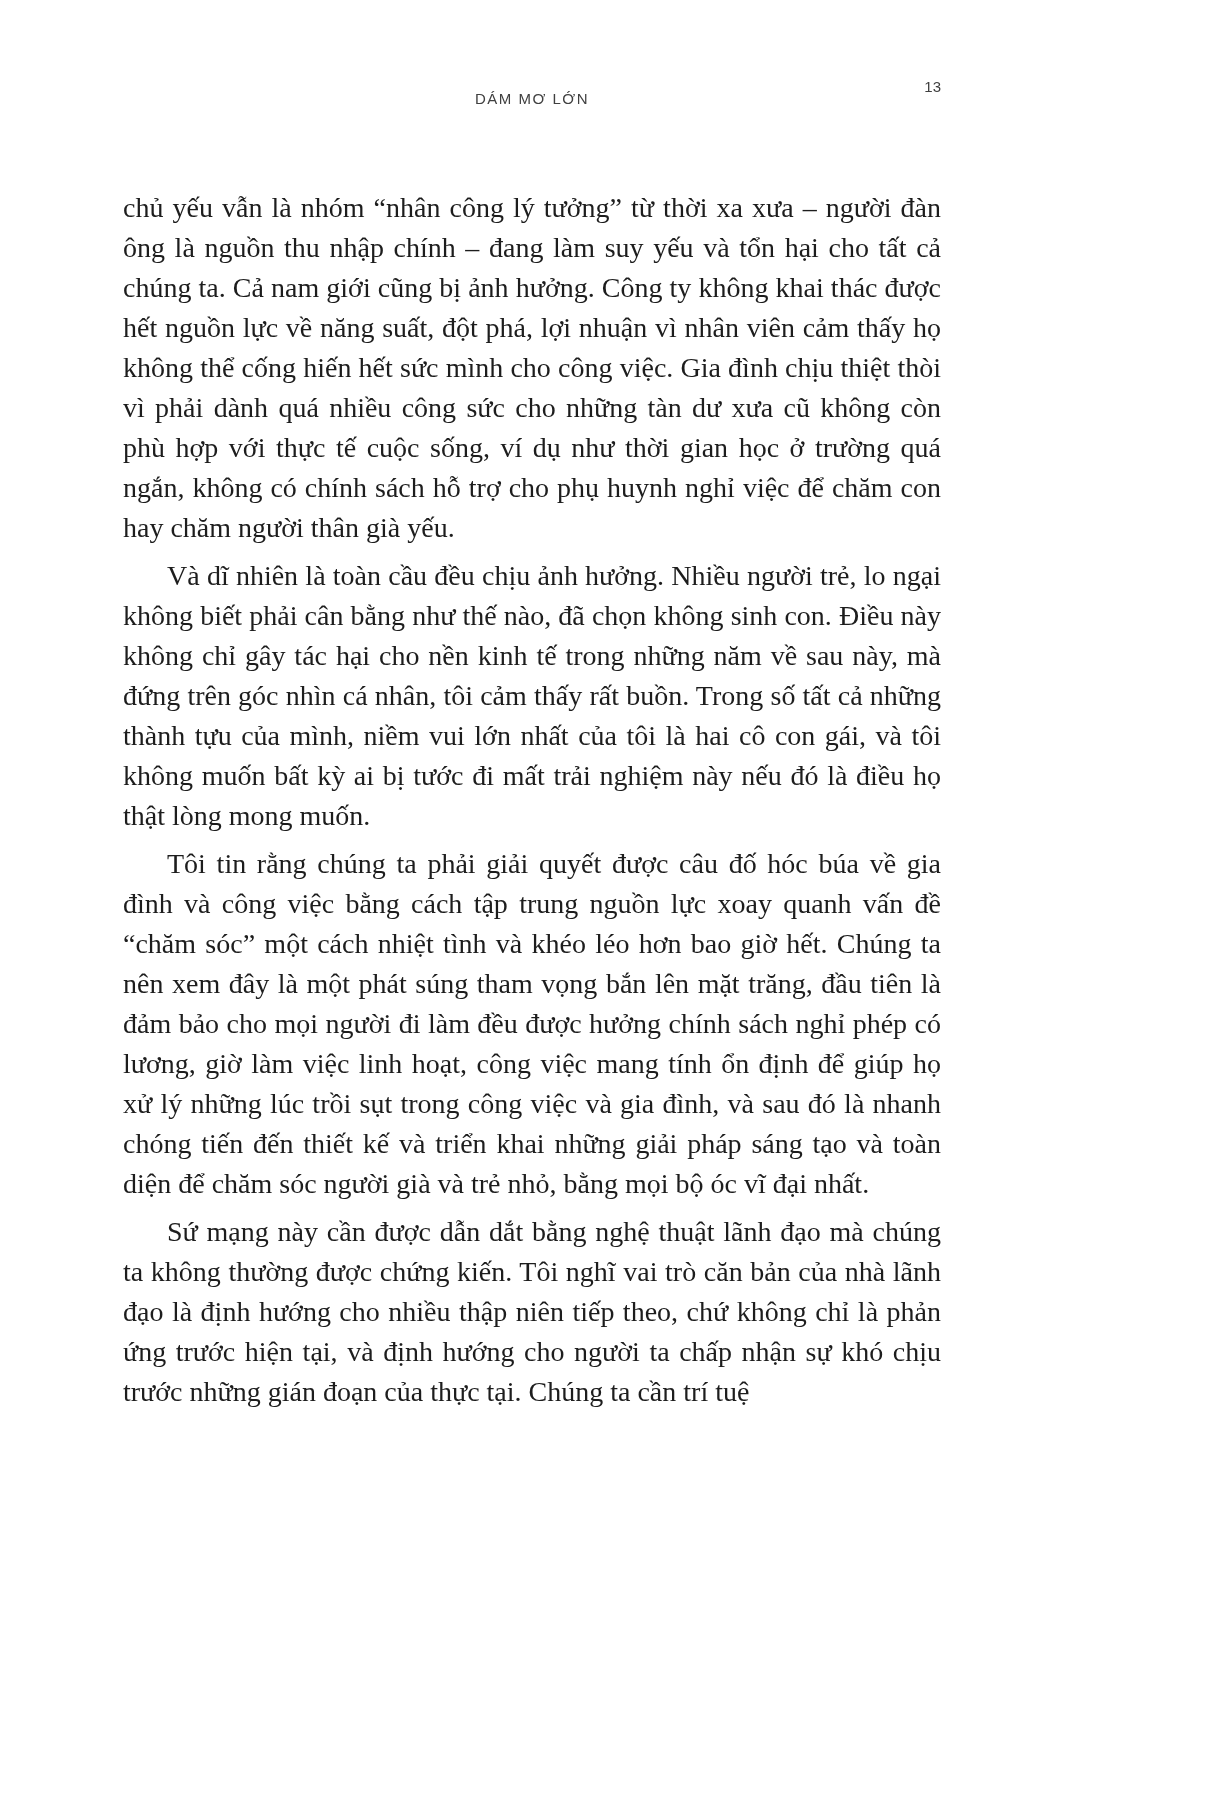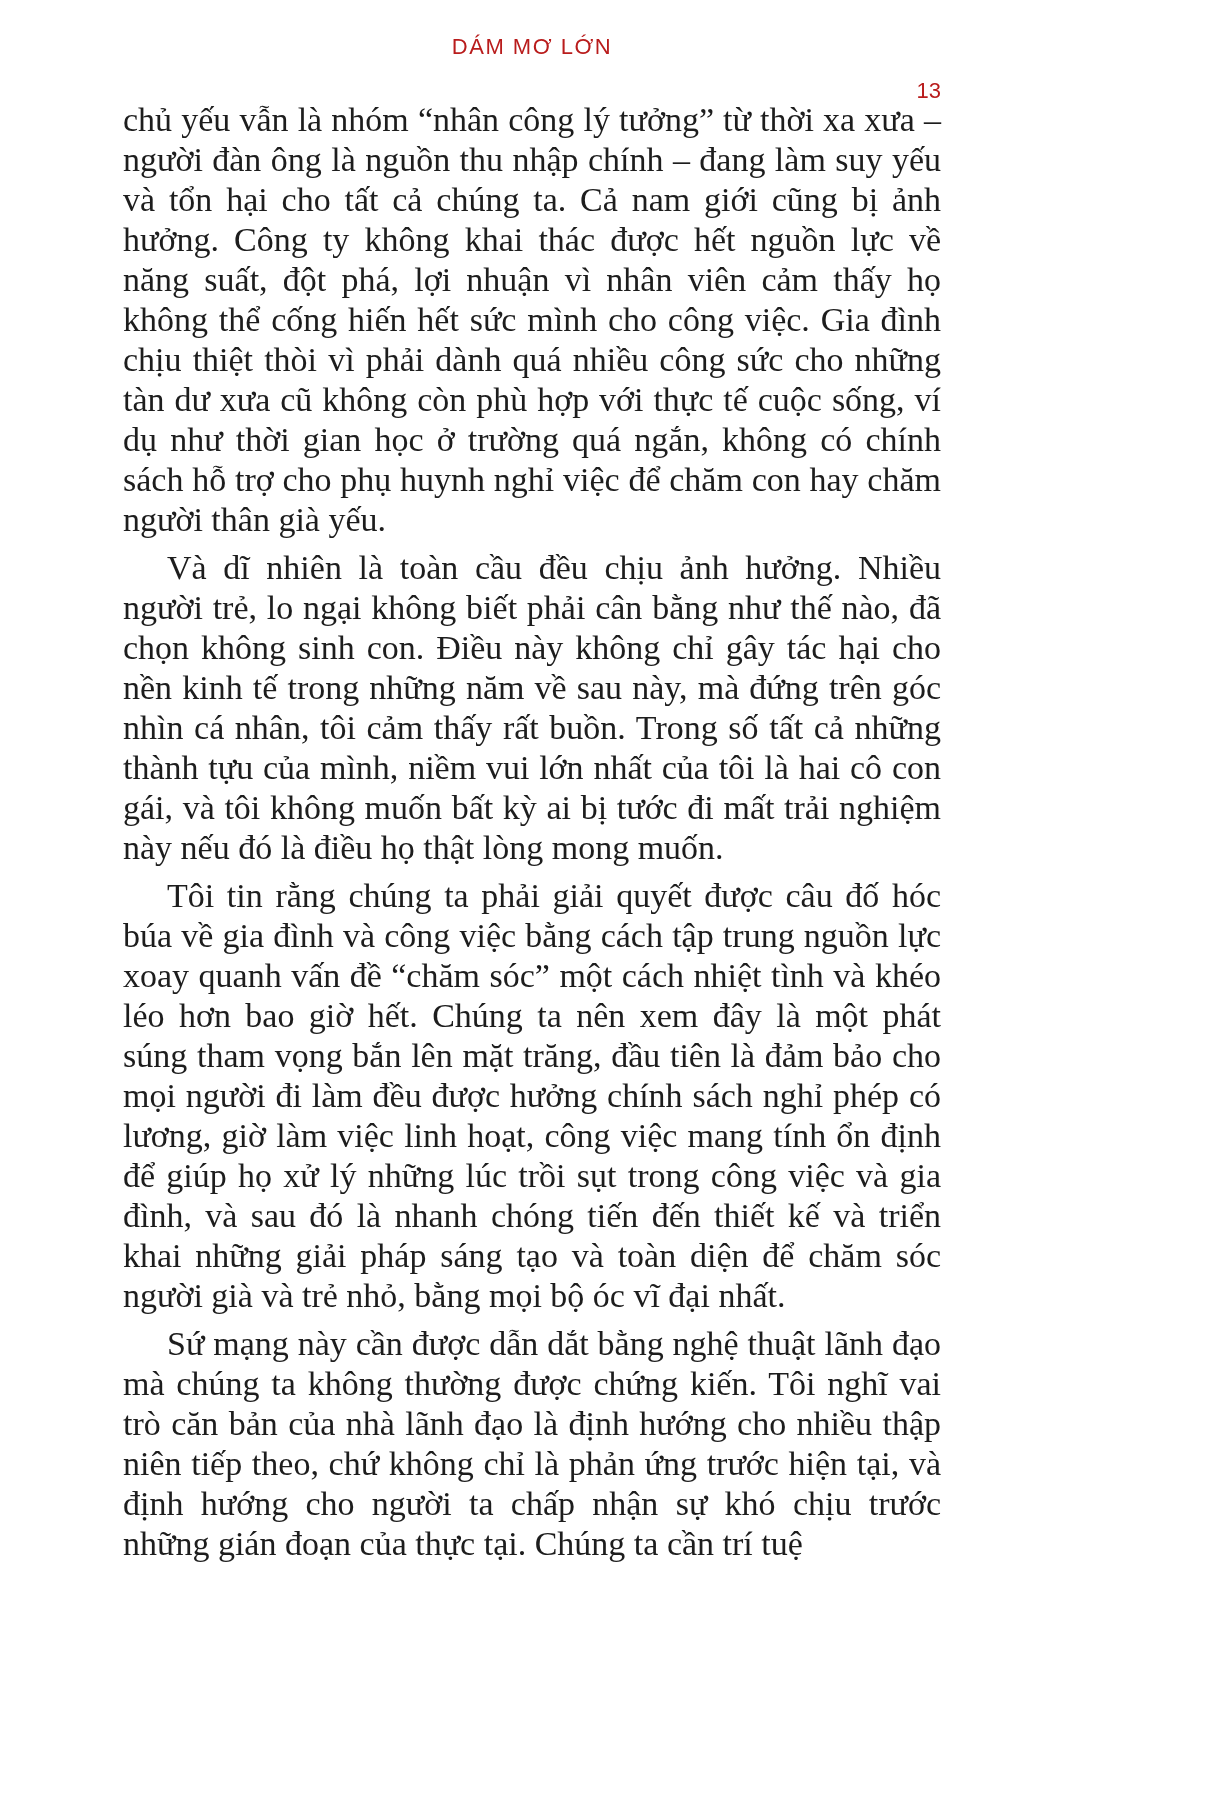--- a/index.html
+++ b/index.html
@@ -15,41 +15,41 @@
     box-sizing: border-box;
     overflow: hidden;
   }
   .content-column {
     position: relative;
     margin-left: 123px;
     width: 818px;
   }
   .page-header {
     position: relative;
-    padding-top: 34px;
+    padding-top: 90px;
     height: 30px;
     font-family: "Liberation Sans", "DejaVu Sans", sans-serif;
-    font-size: 22px;
+    font-size: 15px;
     letter-spacing: 1.5px;
-    color: #b91c1c;
+    color: #404040;
   }
   .running-title {
     text-align: center;
     font-weight: 400;
   }
   .page-number {
     position: absolute;
     right: 0;
     top: 78px;
     letter-spacing: 0;
   }
   .page-body {
-    margin-top: 36px;
+    margin-top: 68px;
     font-family: "Liberation Serif", "DejaVu Serif", serif;
-    font-size: 34px;
+    font-size: 28px;
     line-height: 40px;
     color: #1d1d1d;
     text-align: justify;
   }
   .para {
     margin: 0;
   }
   .para + .para {
     margin-top: 8px;
   }

